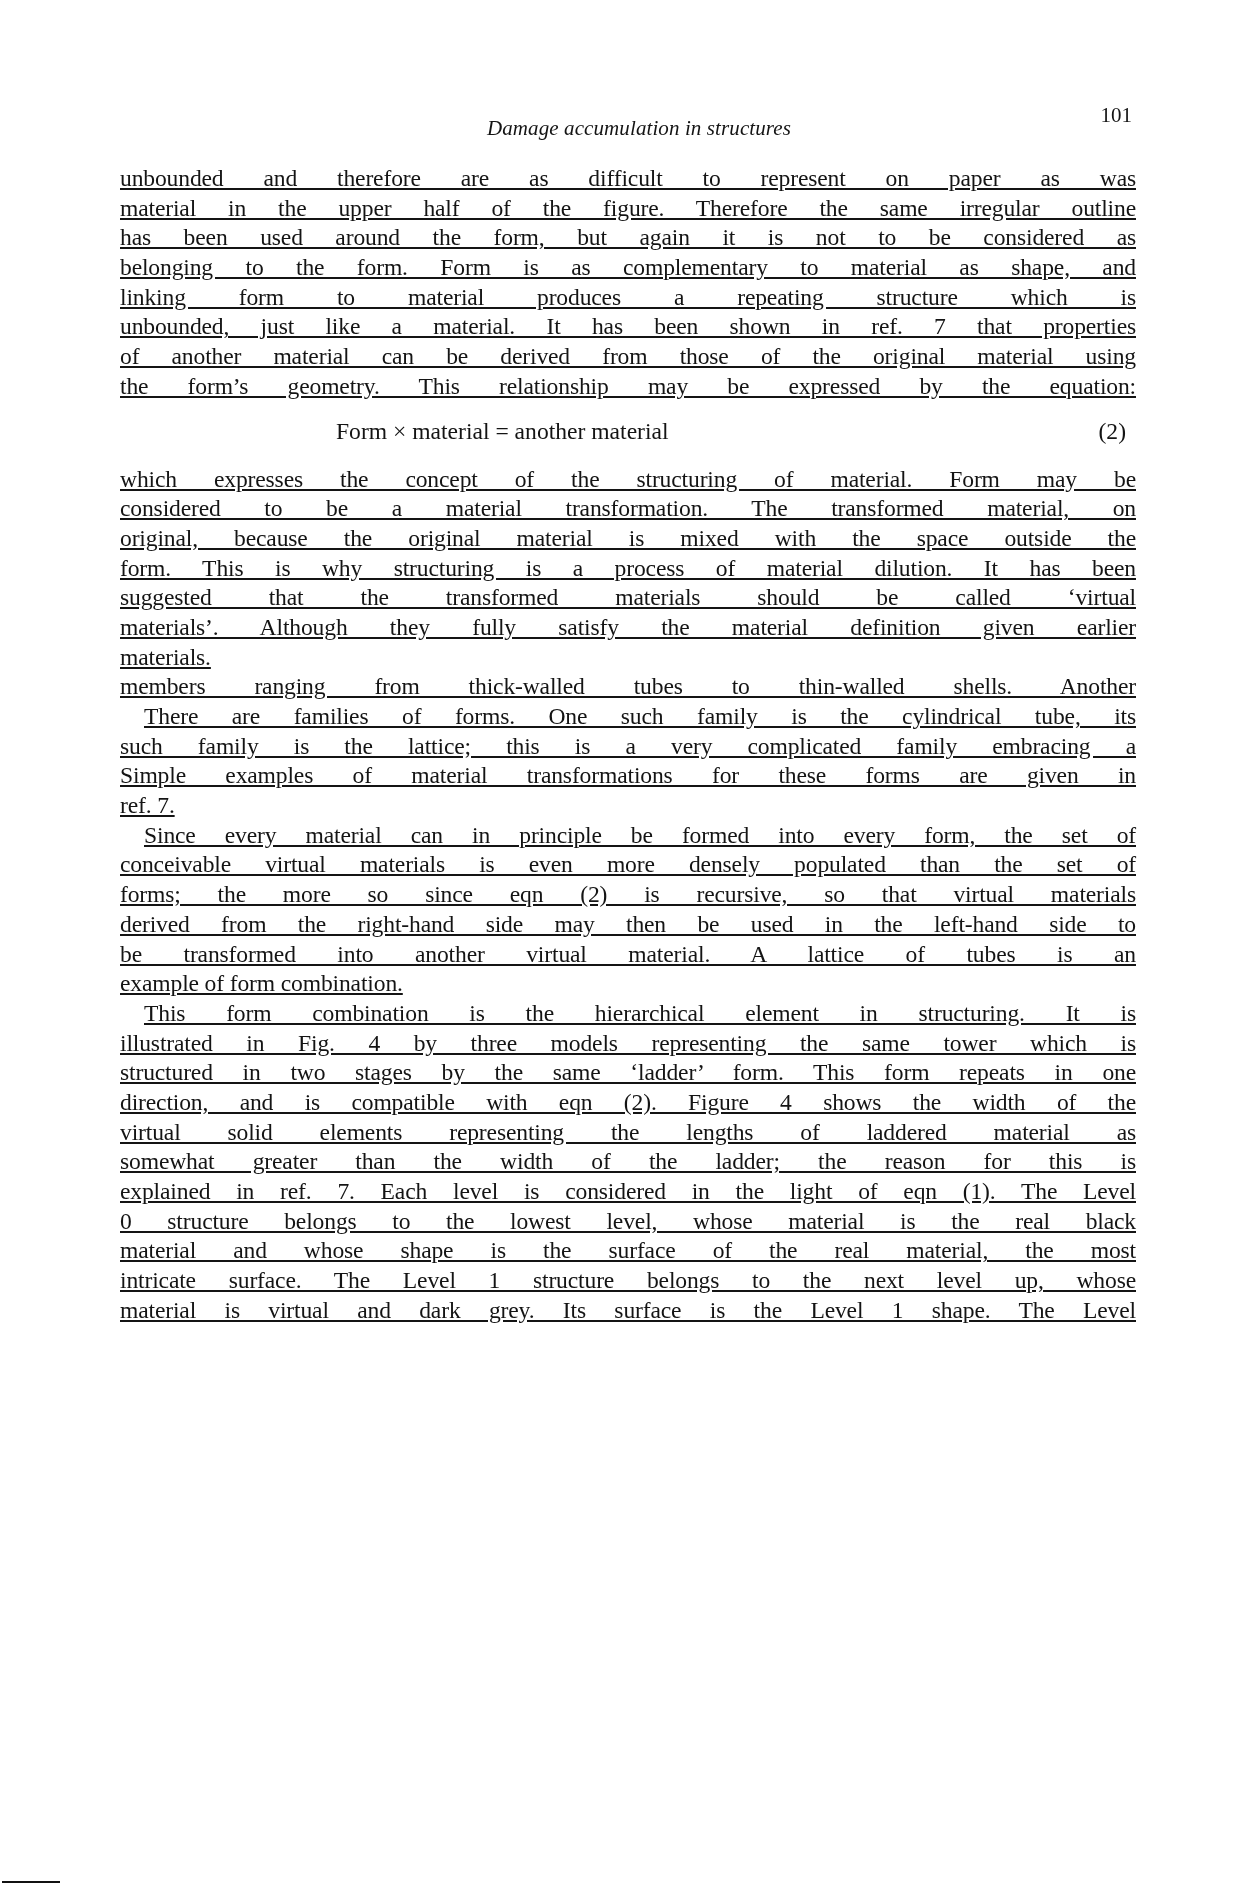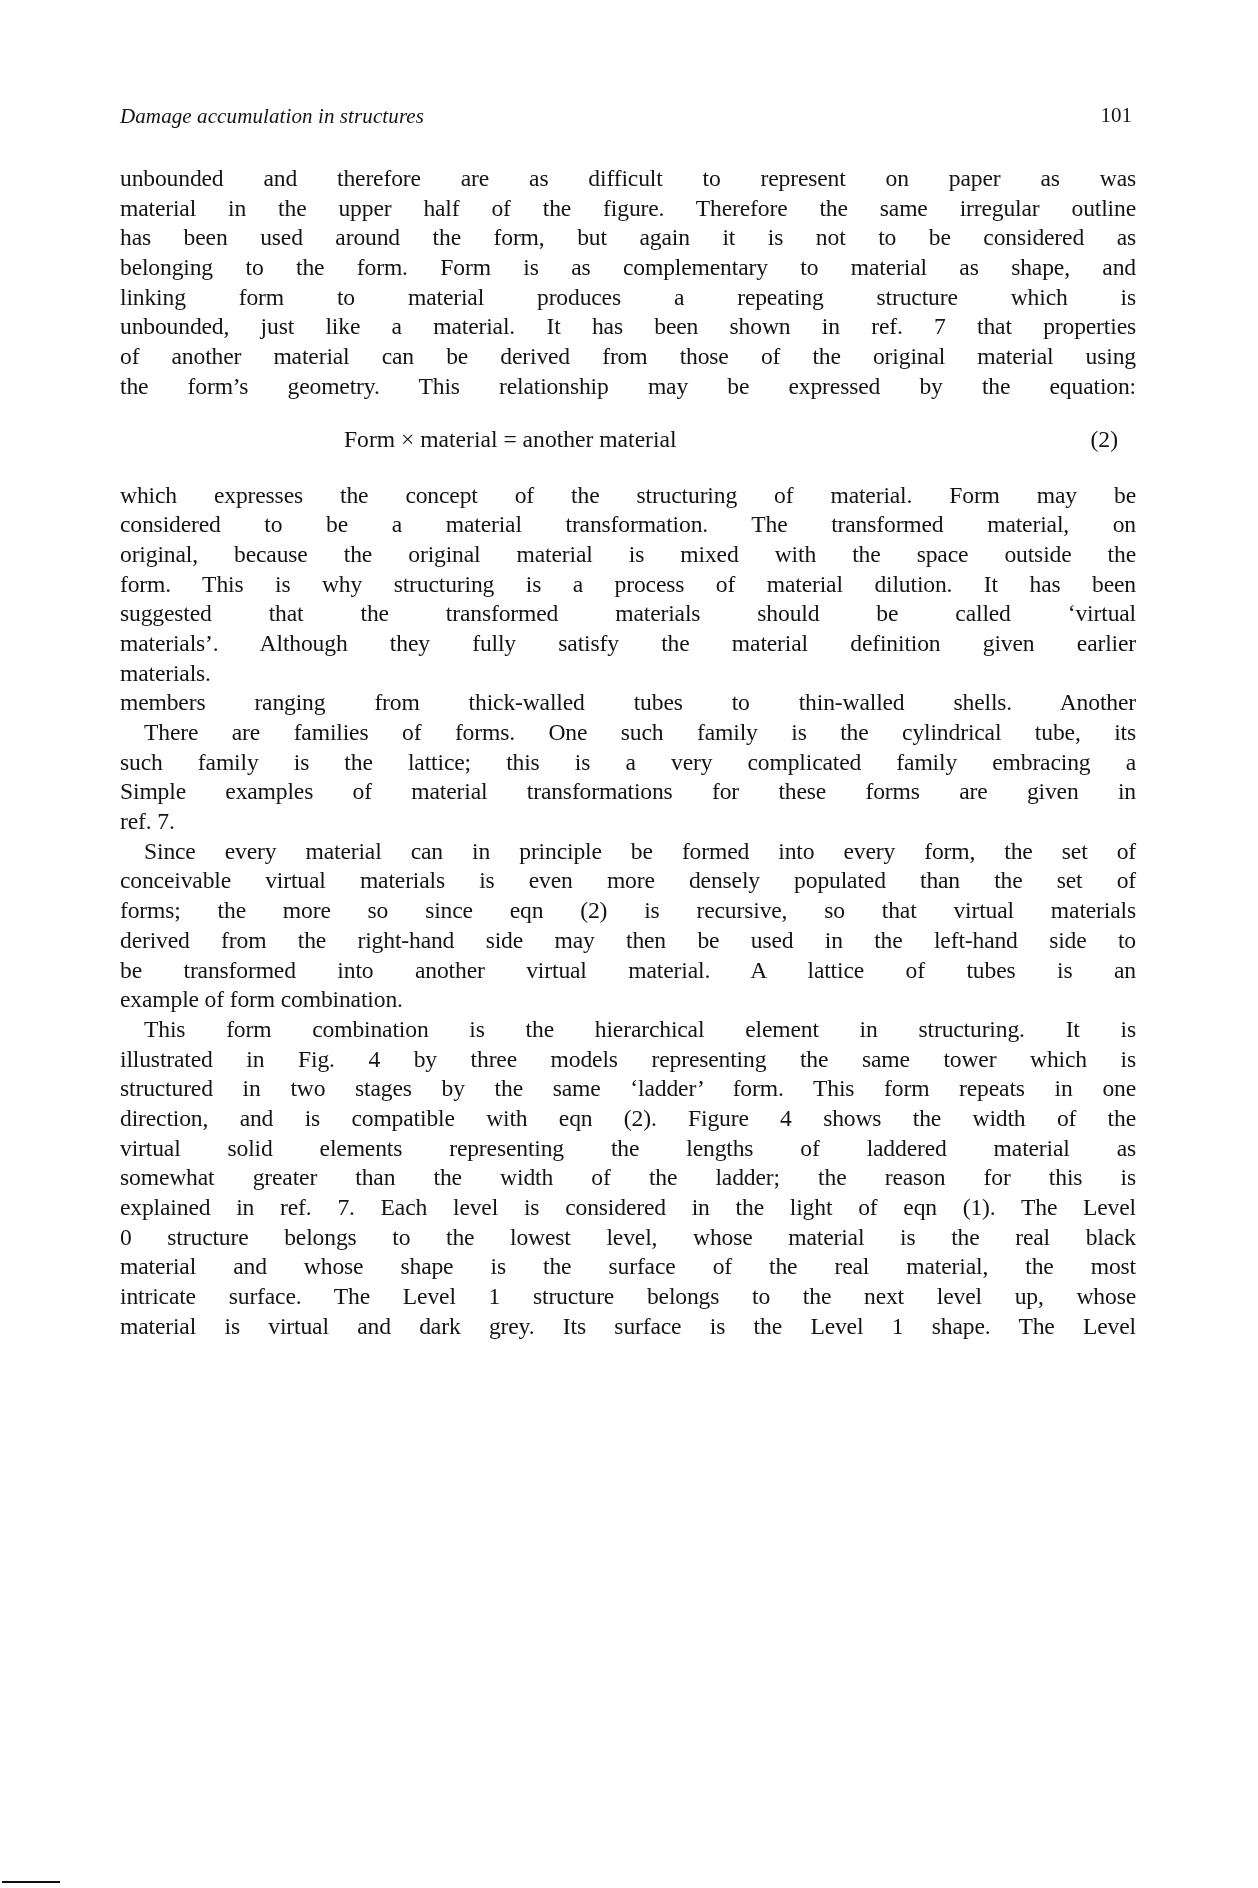--- a/index.html
+++ b/index.html
@@ -19,24 +19,24 @@
       position: absolute;
       top: 100px;
       left: 120px;
       width: 1038px;
       height: 30px;
     }
     .running-title {
       position: absolute;
       left: 0;
       right: 0;
-      text-align: left;
+      text-align: center;
       font-style: italic;
       font-size: 21px;
-      top: 4px;
+      top: 16px;
       letter-spacing: 0.1px;
     }
     .page-number {
       position: absolute;
       right: 26px;
       top: 3px;
       font-size: 21px;
     }
     .body-text {
       position: absolute;
@@ -46,33 +46,34 @@
     }
     .line {
       display: block;
       height: 29.7px;
       line-height: 29.7px;
       font-size: 23.6px;
       white-space: nowrap;
       text-align: justify;
       text-align-last: justify;
       letter-spacing: -0.15px;
+      text-decoration: underline;
     }
     .line.last {
       text-align-last: left;
     }
     .line.indent {
       padding-left: 24px;
     }
     .equation {
       position: relative;
       height: 47px;
       line-height: 47px;
       font-size: 23.6px;
-      margin: 16px;
+      margin: 8px;
     }
     .equation-body {
       position: absolute;
       left: 208px;
       top: -2px;
     }
     .equation-number {
       position: absolute;
       right: 2px;
       top: -2px;

